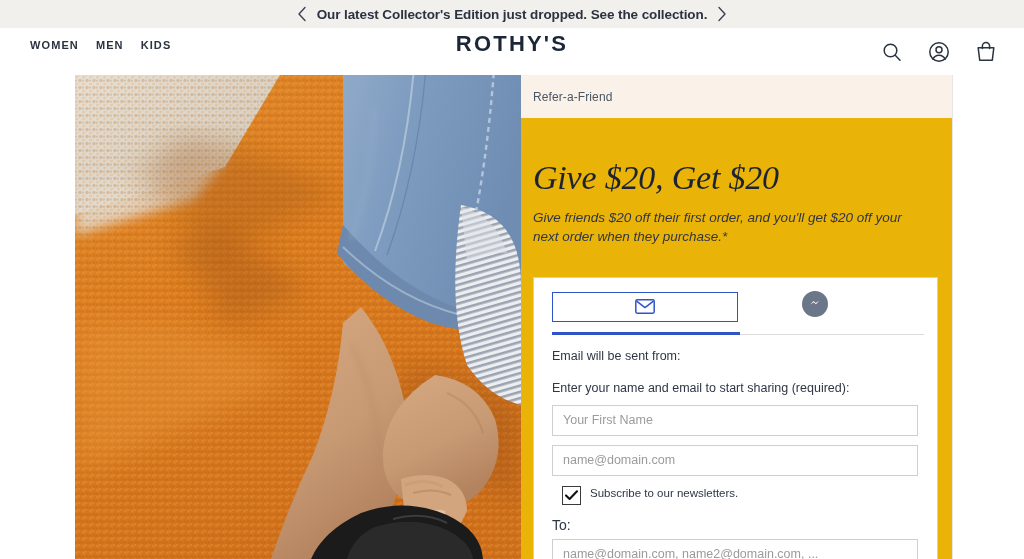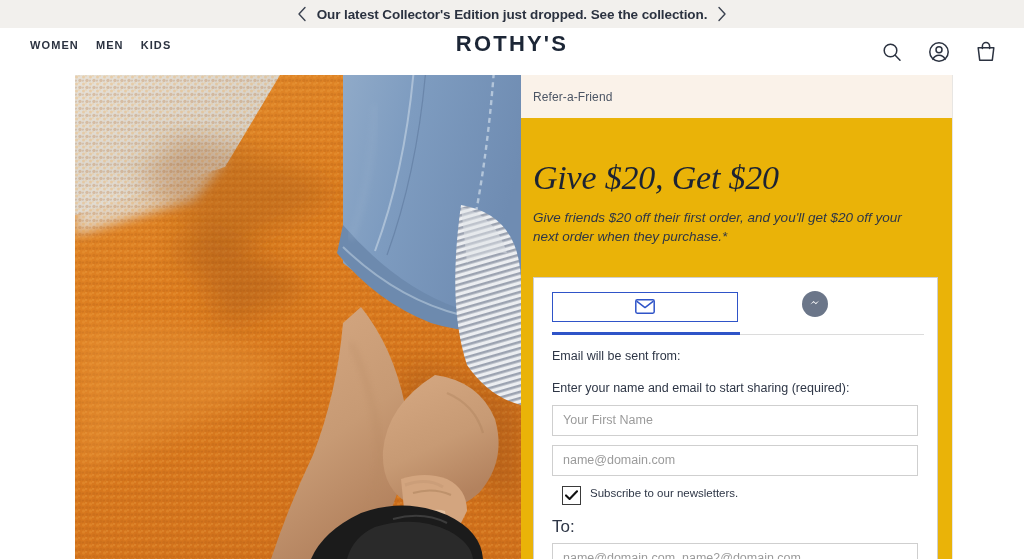--- a/index.html
+++ b/index.html
@@ -120,21 +120,21 @@
   .tab-msgr {
     position: absolute; left: 268px; top: 13px;
     width: 26px; height: 26px; border-radius: 50%; background: #6b7689;
     display: flex; align-items: center; justify-content: center; cursor: pointer;
   }
 
   .form { padding: 12px 18px 0 18px; }
   .lbl { font-size: 12.5px; color: #2e3646; line-height: 1.5; }
   .lbl-1 { margin-bottom: 13px; }
   .lbl-2 { margin-bottom: 7px; }
-  .lbl-to { margin: 12px 0 6px 0; font-size: 17px; color: #2e3646; }
+  .lbl-to { margin: 12px 0 6px 0; font-size: 14px; color: #2e3646; }
 
   .tfield {
     display: block; width: 366px; height: 31px;
     border: 1px solid #cfcfcf; background: #fff;
     padding: 0 10px; font-size: 12.5px; color: #2e3646;
     font-family: "Liberation Sans", sans-serif; outline: none;
   }
   .tfield::placeholder { color: #9b9b9b; }
   .tfield + .tfield { margin-top: 9px; }
 

